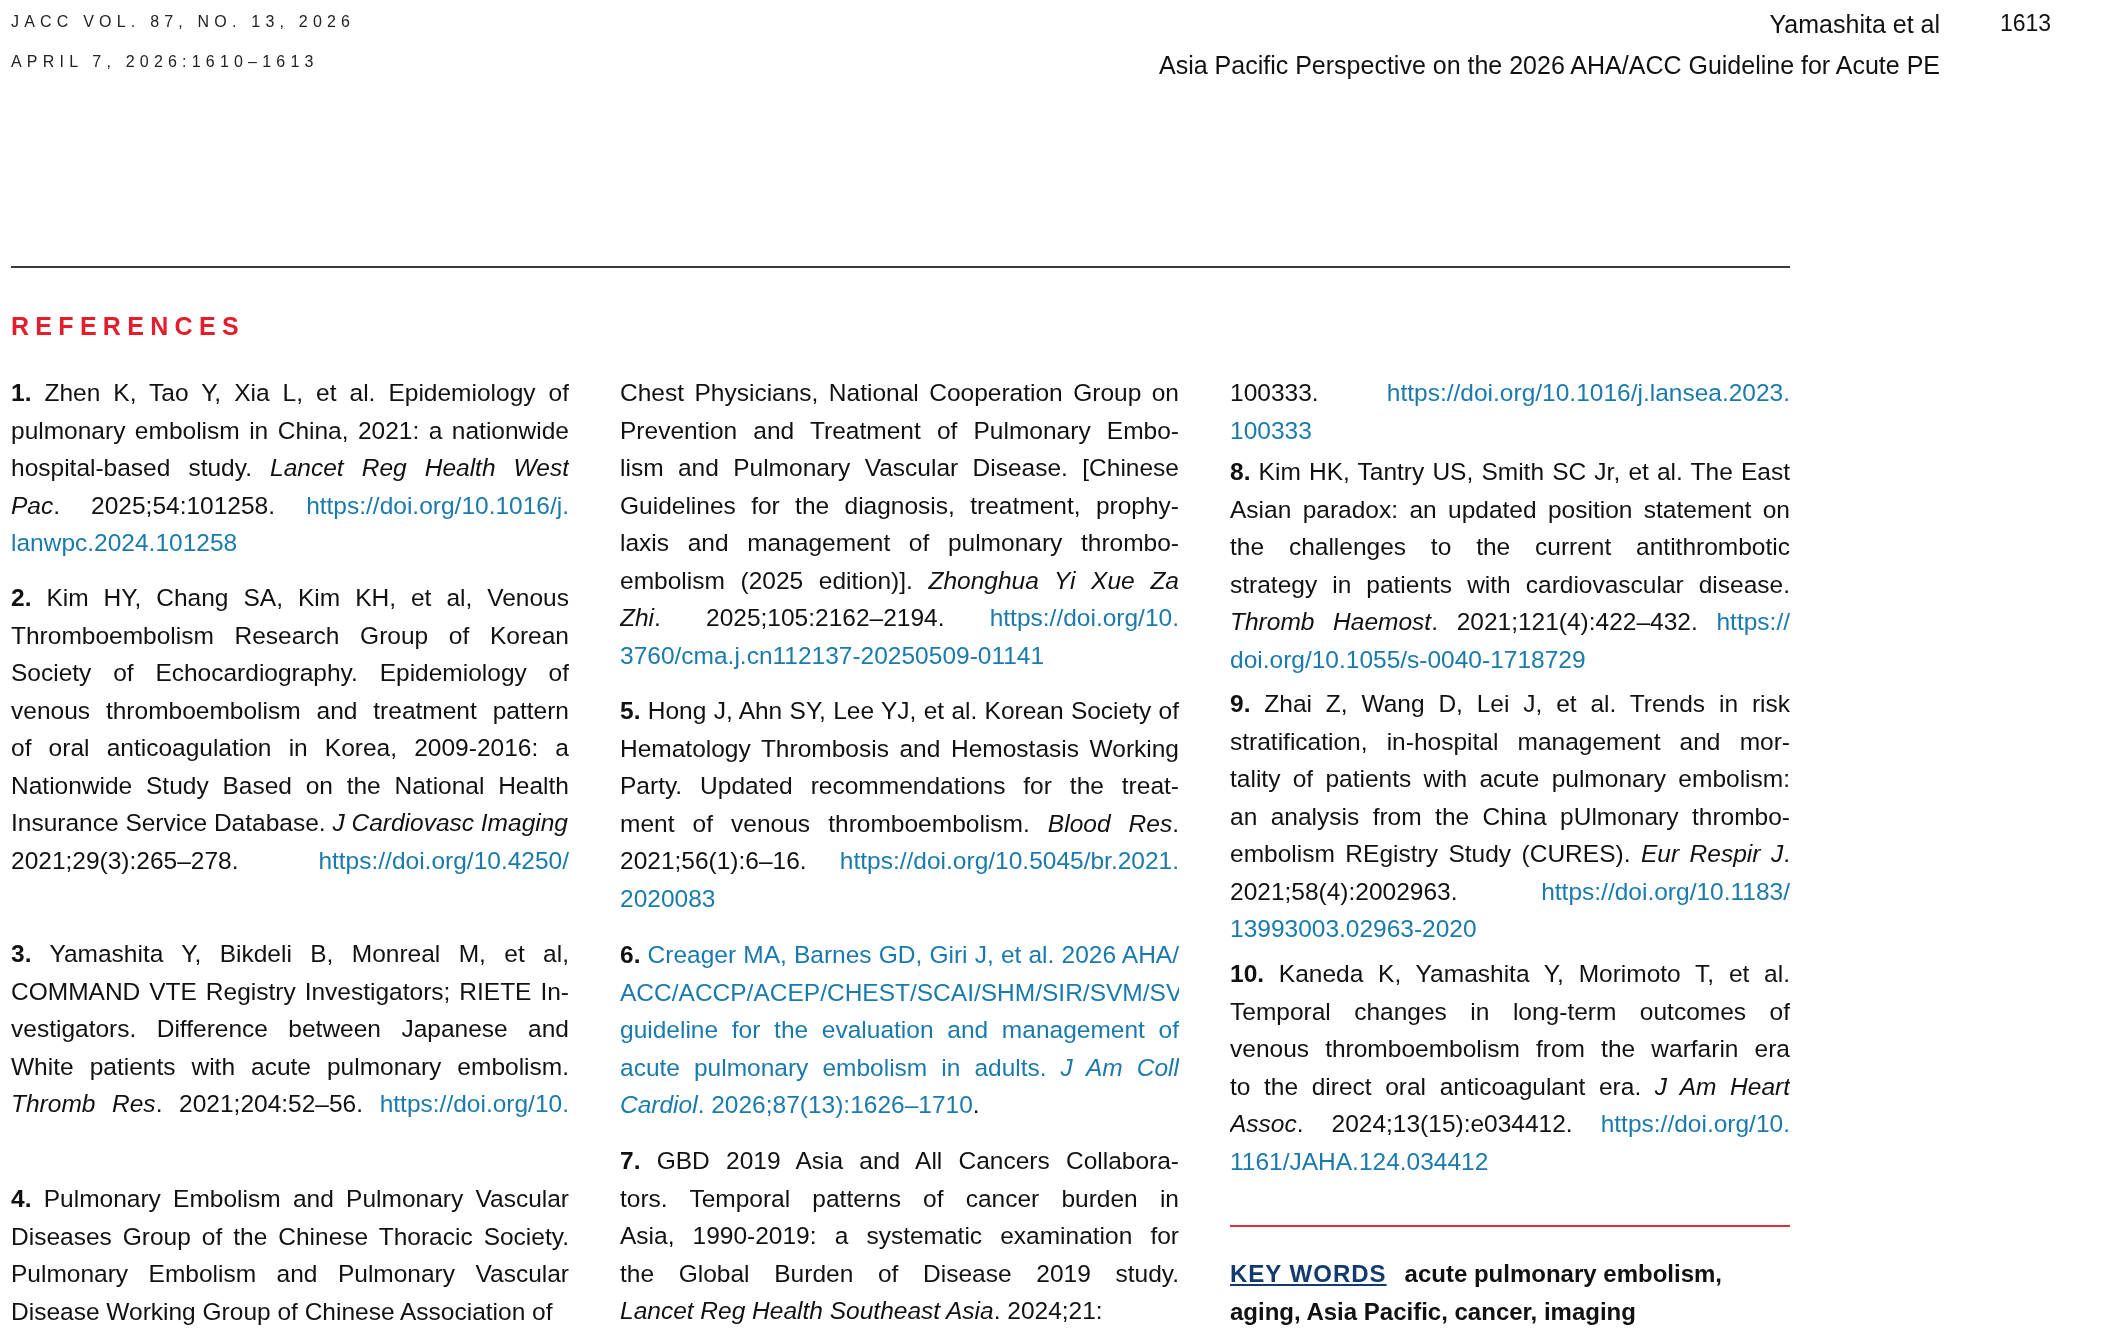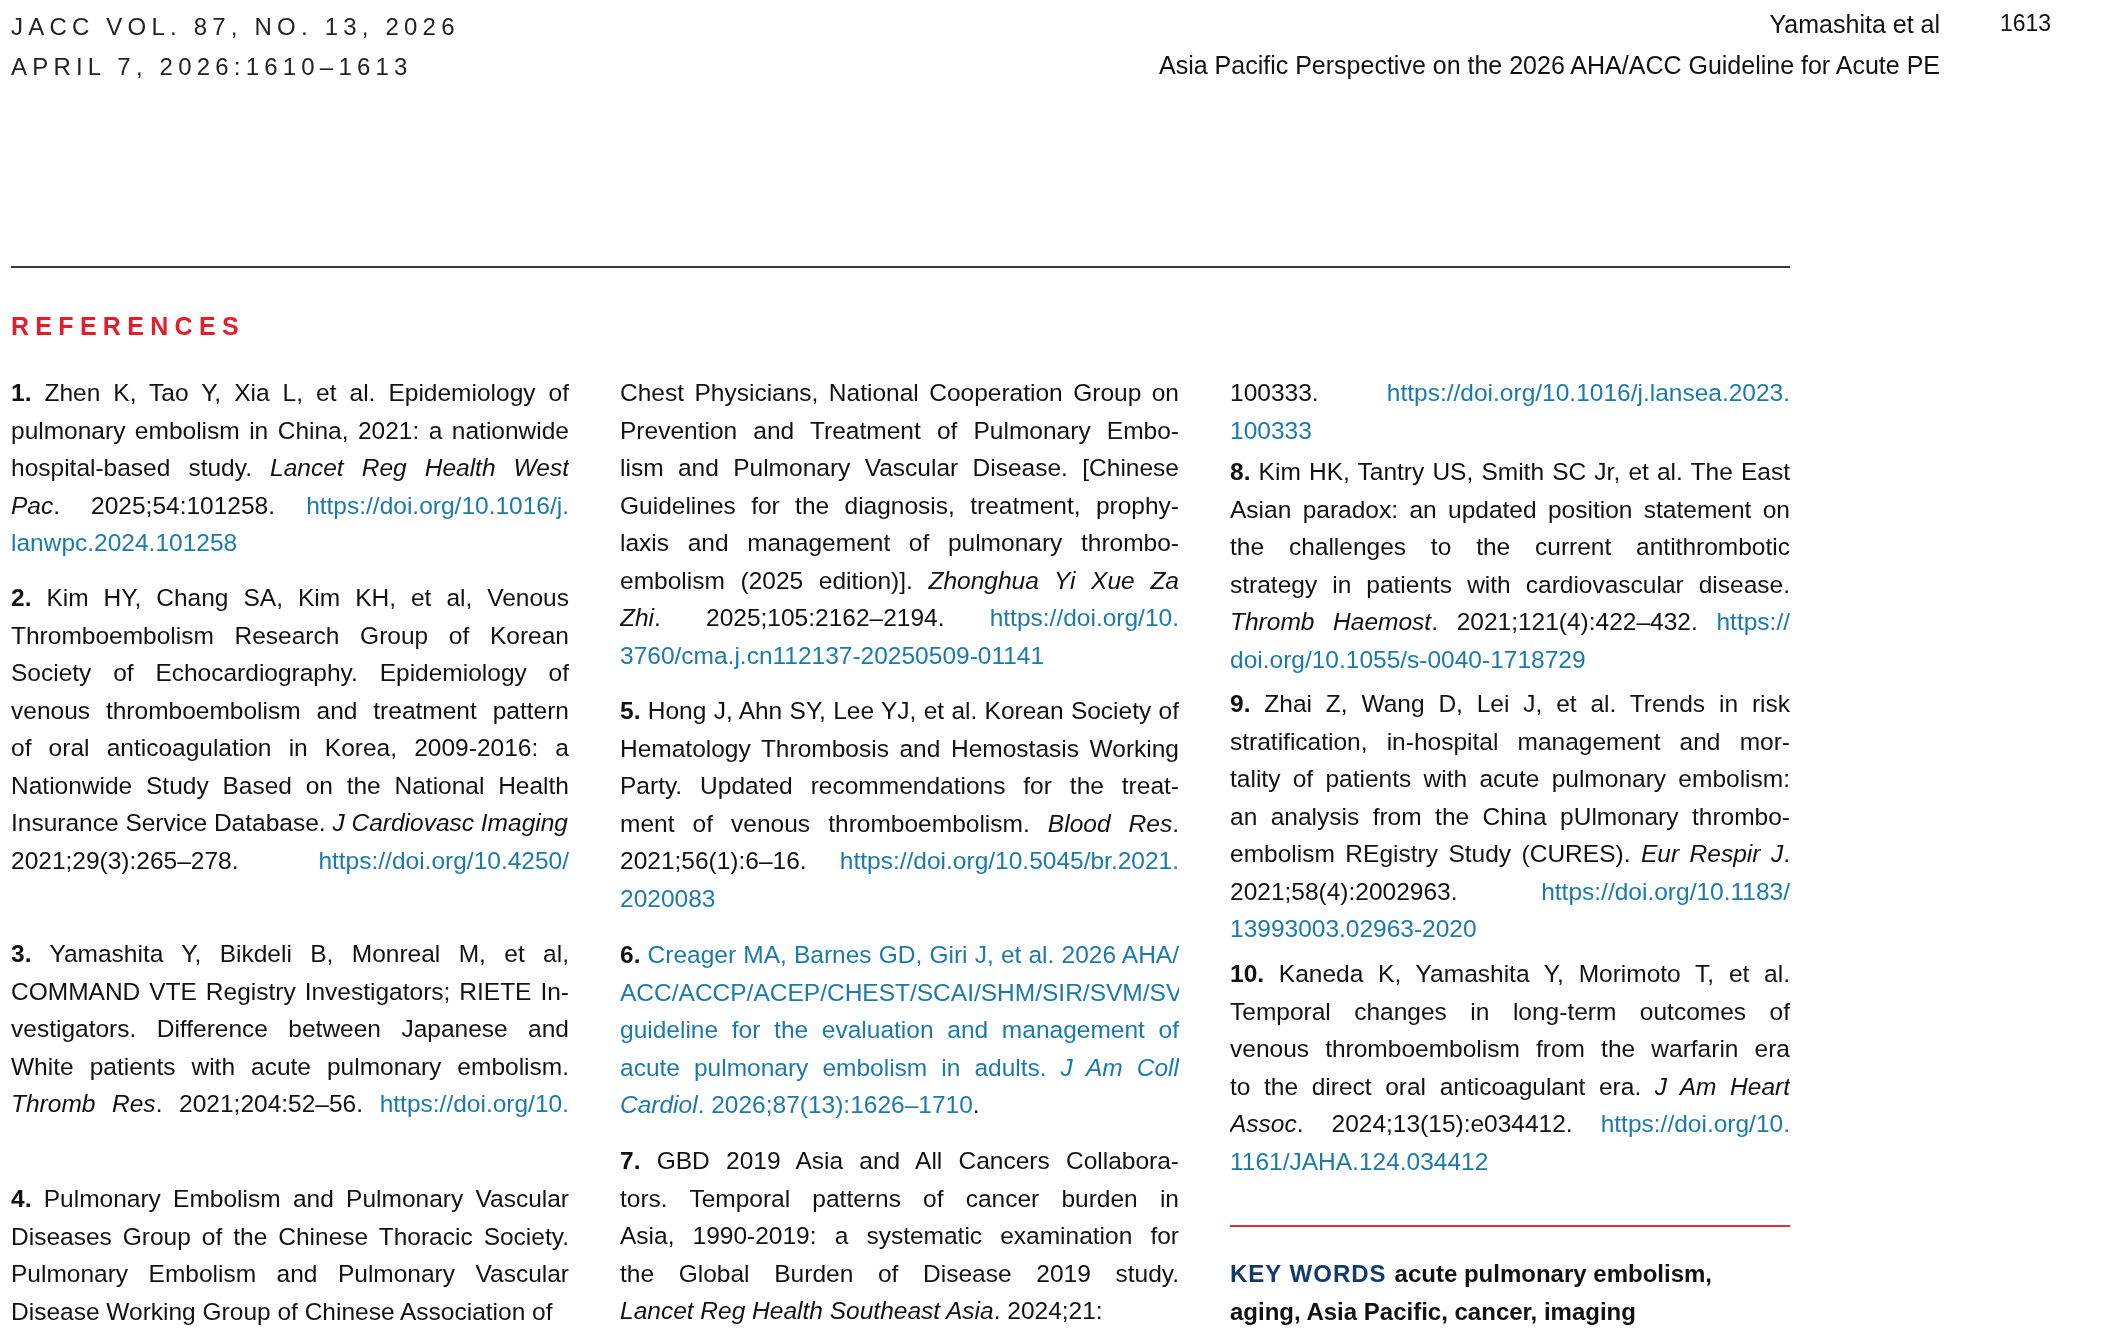--- a/index.html
+++ b/index.html
@@ -1,34 +1,34 @@
 <!DOCTYPE html>
 <html><head>
 <meta charset="utf-8">
 <style>
   html, body { margin: 0; padding: 0; background: #ffffff; }
   body { width: 2101px; height: 1331px; position: relative; overflow: hidden;
          font-family: "Liberation Sans", "DejaVu Sans", sans-serif; color: #111111; }
-  .hdr-left { position: absolute; left: 11px; font-size: 24px; letter-spacing: 5.2px; color: #222; white-space: nowrap; }
+  .hdr-left { position: absolute; left: 11px; font-size: 16px; letter-spacing: 5.2px; color: #222; white-space: nowrap; }
   .hdr-right { position: absolute; right: 161px; font-size: 25px; color: #111; white-space: nowrap; text-align: right; }
   .hdr-page { position: absolute; left: 2000px; font-size: 23px; color: #111; }
   .rule-top { position: absolute; left: 11px; top: 266px; width: 1779px; height: 0; border-top: 2px solid #3a3a3a; }
   .refs-title { position: absolute; left: 11px; top: 312px; font-size: 25px; font-weight: bold; color: #e31d2b; letter-spacing: 6.3px; }
   .ref { position: absolute; font-size: 24.5px; line-height: 37.5px; }
   .col1 { left: 11px; width: 558px; }
   .col2 { left: 620px; width: 559px; }
   .col3 { left: 1230px; width: 560px; }
   .line { display: block; height: 37.5px; white-space: nowrap; text-align: justify; text-align-last: justify; overflow: hidden; }
   .line.last { text-align: left; text-align-last: left; }
   .num { font-weight: bold; }
   .it { font-style: italic; }
   .lnk { color: #1a7aad; }
   .rule-red { position: absolute; left: 1230px; top: 1225px; width: 560px; height: 0; border-top: 2px solid #d9303e; }
   .kw { position: absolute; left: 1230px; top: 1255px; width: 560px; font-size: 24px; line-height: 38px; font-weight: bold; color: #111; }
-  .kw-label { color: #123a6e; letter-spacing: 1px; margin-right: 8px; font-size: 24px; }
+  .kw-label { color: #123a6e; letter-spacing: 1px; margin-right: 18px; font-size: 24px; text-decoration: underline; }
 </style>
 </head>
 <body>
 
 <div class="hdr-left" style="top:13px;">JACC VOL. 87, NO. 13, 2026</div>
 <div class="hdr-left" style="top:53px;">APRIL 7, 2026:1610–1613</div>
 <div class="hdr-right" style="top:10px;">Yamashita et al</div>
 <div class="hdr-page" style="top:10px;">1613</div>
 <div class="hdr-right" style="top:51px;">Asia Pacific Perspective on the 2026 AHA/ACC Guideline for Acute PE</div>
 

